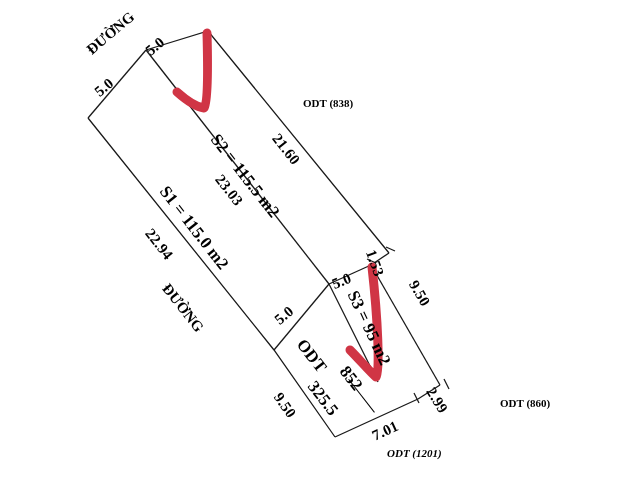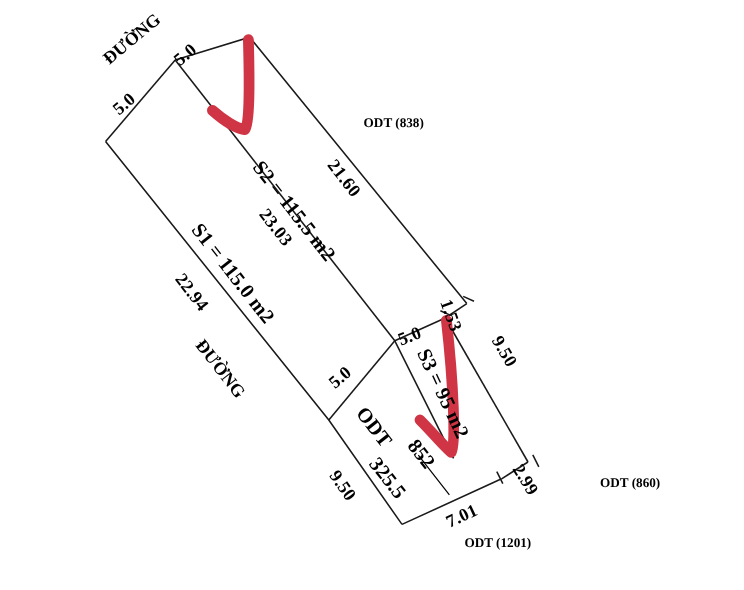--- a/index.html
+++ b/index.html
@@ -129,15 +129,15 @@
               transform: rotate(52deg);"></div>
 
   <div class="lbl dim" style="left:436px; top:385px; transform: rotate(58deg);">2.99</div>
 
   <div class="lbl odt-out" style="left:476px; top:398px;margin-left:24px;">ODT (860)</div>
 
   <div class="lbl dim" style="left:283px; top:390px; transform: rotate(55deg);">9.50</div>
 
   <div class="lbl dim" style="left:370px; top:430px; transform: rotate(-25deg);">7.01</div>
 
-  <div class="lbl odt-out" style="left:387px; top:448px;">ODT (1201)</div>
+  <div class="lbl odt-out" style="left:387px; top:448px;font-style:italic;">ODT (1201)</div>
 
 </div>
 
 </body></html>

